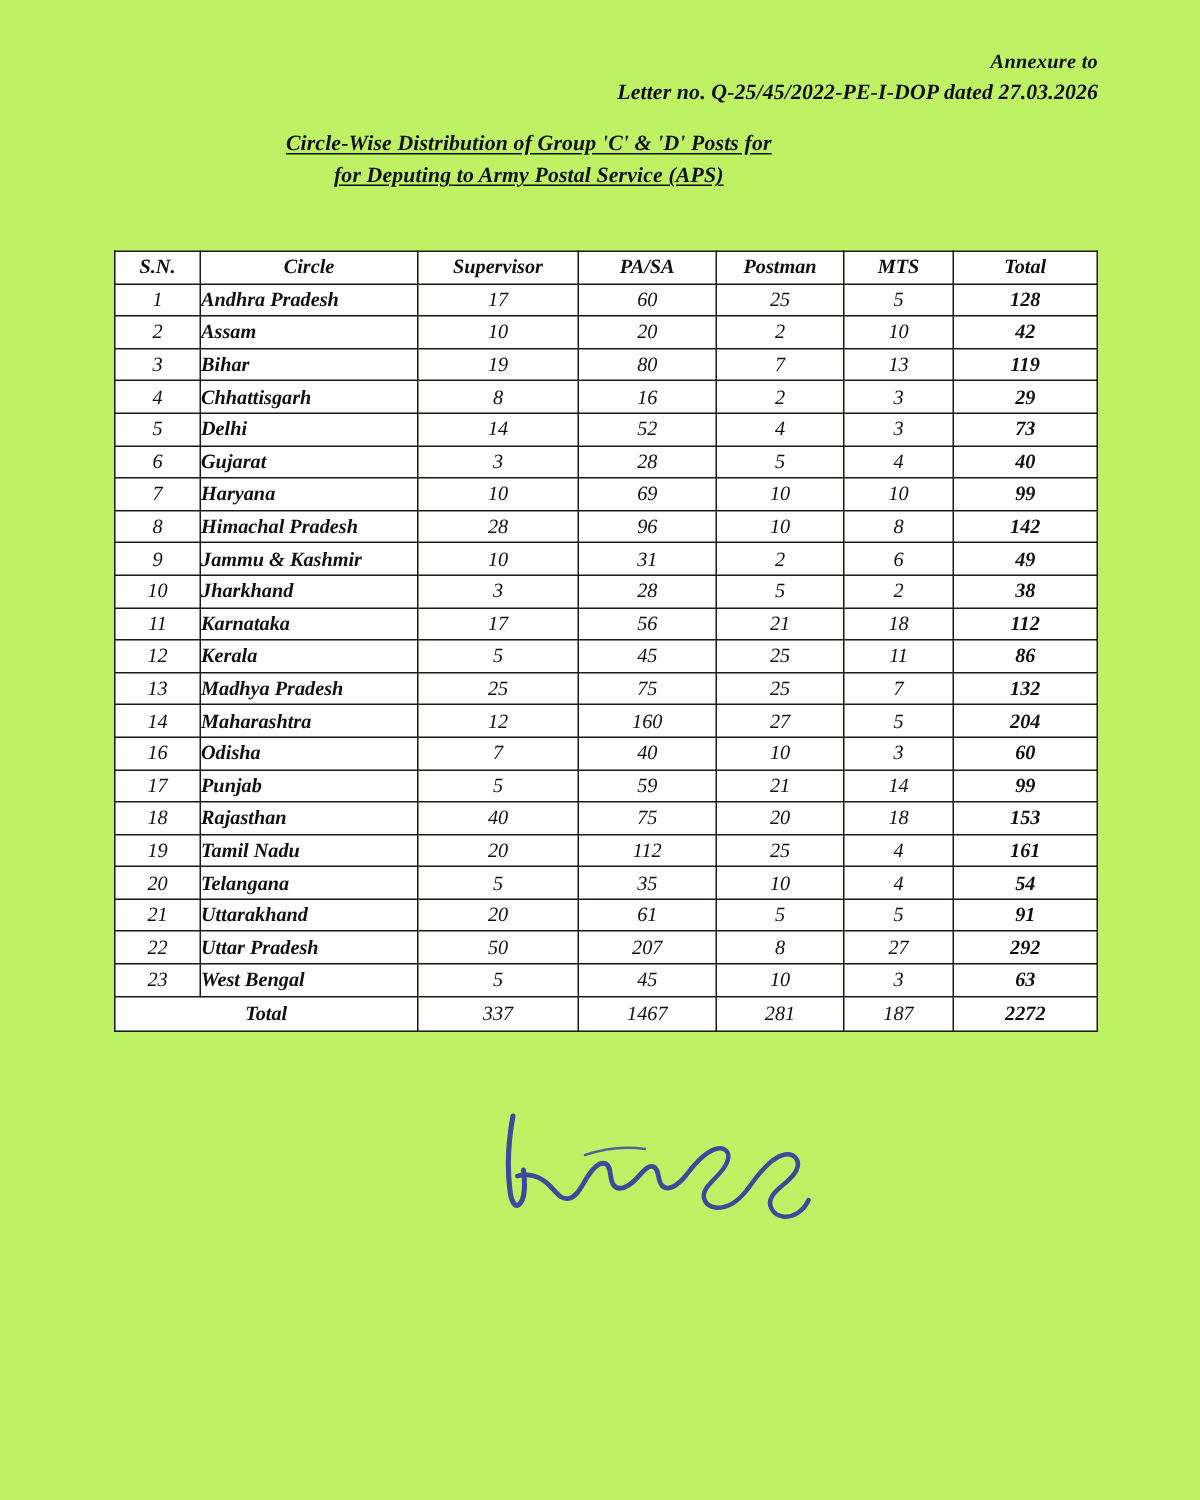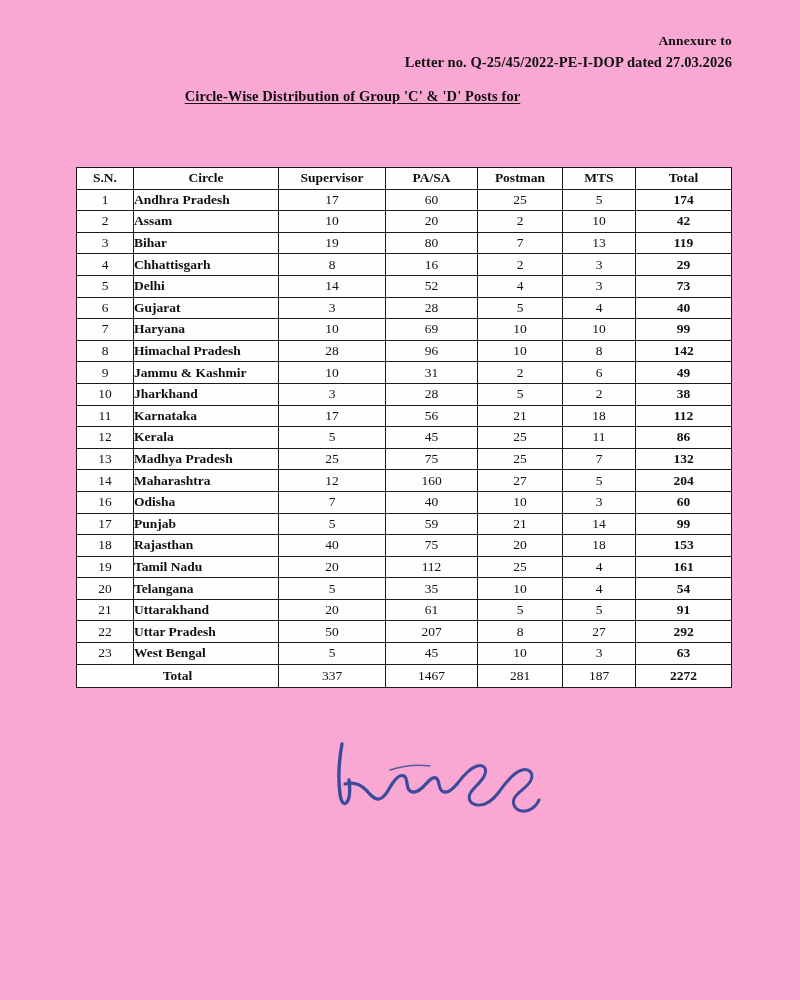--- a/index.html
+++ b/index.html
@@ -13,21 +13,22 @@
     font-family: "Liberation Serif", "DejaVu Serif", serif;
     color: #101010;
     position: relative;
     overflow: hidden;
   }
 
   .page {
     position: relative;
     width: 800px;
     height: 1000px;
-    background: #f9a8d4;
+    background: #bef264;
+    font-style: italic;
   }
 
   
   .hdr {
     position: absolute;
     top: 32px;
     left: 60px;
     width: 672px;
     text-align: right;
   }
@@ -184,20 +185,21 @@
 
 <div class="page">
 
   <div class="hdr">
     <div class="hdr-annexure">Annexure to</div>
     <div class="hdr-letter">Letter no. Q-25/45/2022-PE-I-DOP dated 27.03.2026</div>
   </div>
 
   <div class="title-wrap">
     <div><span class="title-line">Circle-Wise Distribution of Group 'C' &amp; 'D' Posts for</span></div>
+    <div><span class="title-line">for Deputing to Army Postal Service (APS)</span></div>
   </div>
 
   <div class="tbl-wrap">
     <table class="grid">
       <colgroup>
         <col class="c-sn">
           <col class="c-circle">
           <col class="c-sup">
           <col class="c-pasa">
           <col class="c-post">
@@ -216,21 +218,21 @@
         </tr>
       </thead>
       <tbody id="tbody">
           <tr>
             <td class="sn">1</td>
             <td class="circle">Andhra Pradesh</td>
             <td class="num">17</td>
             <td class="num">60</td>
             <td class="num">25</td>
             <td class="num">5</td>
-            <td class="tot">174</td>
+            <td class="tot">128</td>
           </tr>
           <tr>
             <td class="sn">2</td>
             <td class="circle">Assam</td>
             <td class="num">10</td>
             <td class="num">20</td>
             <td class="num">2</td>
             <td class="num">10</td>
             <td class="tot">42</td>
           </tr>

